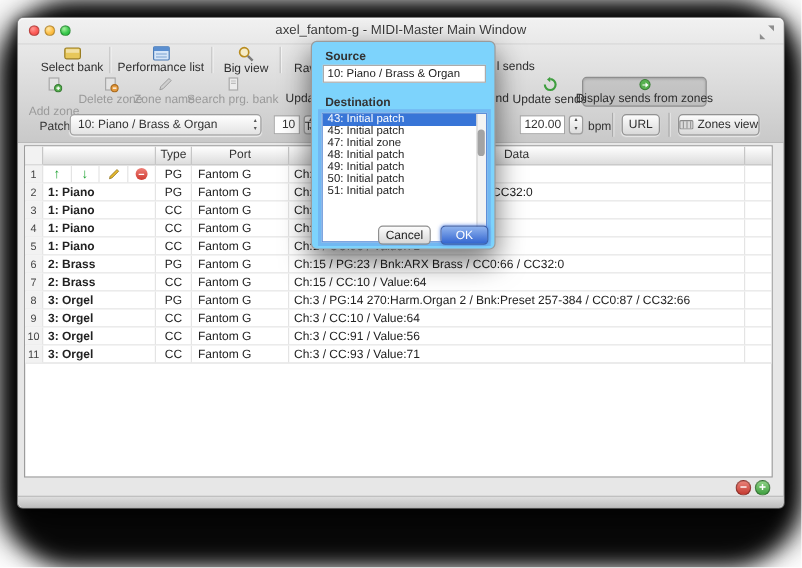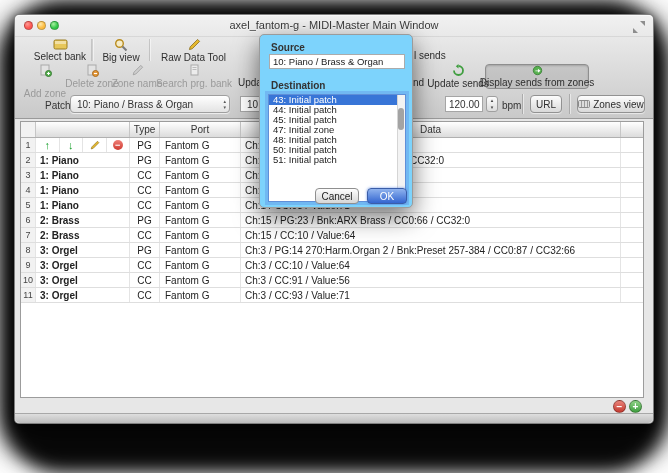--- a/index.html
+++ b/index.html
@@ -34,21 +34,21 @@
   .tbar2{position:absolute;left:0;top:48px;width:100%;height:26px;}
   .tb2-btn{position:absolute;display:flex;flex-direction:column;align-items:center;gap:1px;
            font-size:10px;color:#9a9a9a;white-space:nowrap;}
   .tb2-btn.en{color:#2e2e2e;}
   .frag{position:absolute;font-size:10px;color:#2e2e2e;white-space:nowrap;}
   .pressed{position:absolute;left:470px;top:1px;width:104px;height:25px;border:1px solid #8e8e8e;
            border-radius:4px;background:rgba(0,0,0,0.10);box-shadow:inset 0 1px 2px rgba(0,0,0,0.18);
            display:flex;flex-direction:column;align-items:center;justify-content:center;gap:1px;
            font-size:10px;color:#2e2e2e;white-space:nowrap;}
   
-  .patchbar{position:absolute;left:16px;top:74px;width:100%;height:30px;font-size:10px;color:#333;}
+  .patchbar{position:absolute;left:4px;top:74px;width:100%;height:30px;font-size:10px;color:#333;}
   .pb-label{position:absolute;top:11px;}
   .popup{position:absolute;left:39px;top:6px;width:160px;height:18px;border:1px solid #9f9f9f;border-radius:4px;
          background:linear-gradient(#ffffff,#e3e3e3);display:flex;align-items:center;padding-left:6px;
          box-shadow:0 1px 1px rgba(255,255,255,0.7);}
   .popup .arrows{position:absolute;right:3px;top:2px;font-size:5px;line-height:6px;color:#555;text-align:center;}
   .field{position:absolute;top:7px;height:16px;border:1px solid #a5a5a5;background:#fff;font-size:10px;
          display:flex;align-items:center;padding-left:3px;}
   .stepper{position:absolute;top:7px;width:12px;height:16px;border:1px solid #9f9f9f;border-radius:3px;
            background:linear-gradient(#fdfdfd,#dcdcdc);font-size:5px;line-height:7px;text-align:center;color:#444;}
   .mini-btn{position:absolute;top:6px;height:18px;border:1px solid #929292;border-radius:4px;
@@ -124,20 +124,29 @@
 
       <div class="tbar1">
         <div class="tb-btn w1">
           <svg width="15" height="13" viewBox="0 0 15 13">
             <rect x="1" y="2" width="13" height="9" rx="1.5" fill="#e7c75a" stroke="#9a7d22"></rect>
             <rect x="2" y="3" width="11" height="3" fill="rgba(255,255,255,0.45)"></rect>
           </svg>
           <span class="lbl">Select bank</span>
         </div>
         <div class="vsep"></div>
+        <div class="tb-btn w2">
+          <svg width="15" height="13" viewBox="0 0 15 13">
+            <rect x="1" y="1" width="13" height="11" rx="1" fill="#d6e6f8" stroke="#4a7ab5"></rect>
+            <rect x="1" y="1" width="13" height="3.5" fill="#5b8fd0"></rect>
+            <line x1="3" y1="7" x2="12" y2="7" stroke="#7aa2cf"></line>
+            <line x1="3" y1="9.5" x2="12" y2="9.5" stroke="#7aa2cf"></line>
+          </svg>
+          <span class="lbl">Performance list</span>
+        </div>
         <div class="vsep"></div>
         <div class="tb-btn w3">
           <svg width="14" height="14" viewBox="0 0 14 14">
             <circle cx="5.5" cy="5.5" r="3.8" fill="#f6ecc8" stroke="#b98c1e" stroke-width="1.4"></circle>
             <line x1="8.5" y1="8.5" x2="12.5" y2="12.5" stroke="#7a7a7a" stroke-width="2"></line>
           </svg>
           <span class="lbl">Big view</span>
         </div>
         <div class="vsep"></div>
         <div class="tb-btn w4">
@@ -351,24 +360,24 @@
     <div class="bottombar"></div>
 
     <div class="dialog">
       <div class="dlg-label" style="top:7px;">Source</div>
       <div class="dlg-field">
         <span>10: Piano / Brass &amp; Organ</span>
       </div>
       <div class="dlg-label" style="top:45px;">Destination</div>
       <div class="dst-list">
         <div class="dst-item sel">43: Initial patch</div>
-          <div class="dst-item">44: Initial patch</div>
           <div class="dst-item">45: Initial patch</div>
           <div class="dst-item">47: Initial zone</div>
           <div class="dst-item">48: Initial patch</div>
+          <div class="dst-item">49: Initial patch</div>
           <div class="dst-item">50: Initial patch</div>
           <div class="dst-item">51: Initial patch</div>
           <div class="dlg-scroll">
           <div class="dlg-thumb"></div>
         </div>
       </div>
       <div class="btn btn-cancel">
         <span>Cancel</span>
       </div>
       <div class="btn btn-ok">

